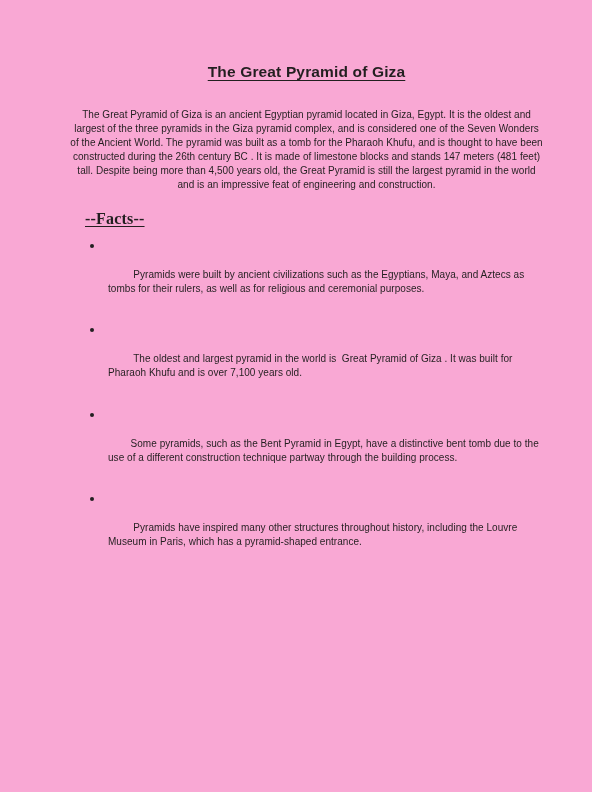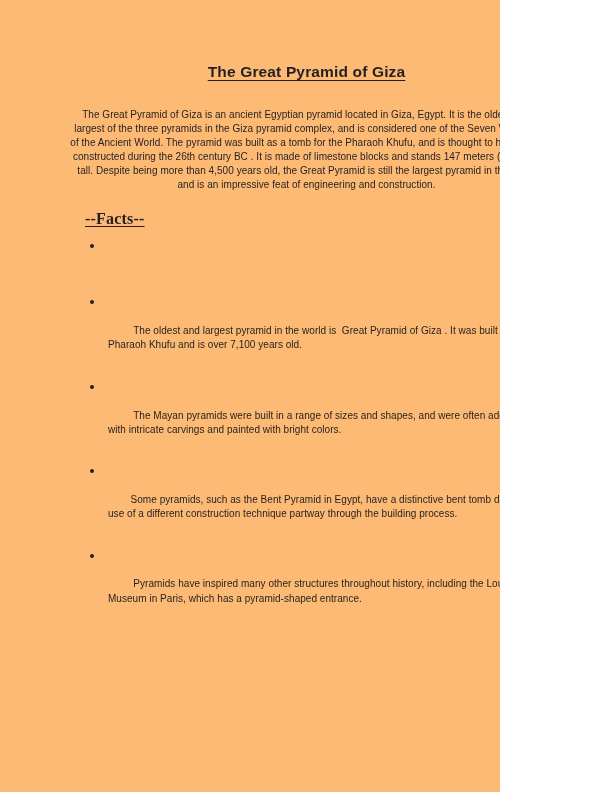--- a/index.html
+++ b/index.html
@@ -9,23 +9,23 @@
   }
   body {
     width: 612px;
     height: 792px;
     font-family: "Liberation Sans", sans-serif;
     color: #231f20;
     -webkit-font-smoothing: none;
   }
   .page {
     position: relative;
-    width: 500px;
+    width: 592px;
     height: 792px;
-    background: #fdba74;
+    background: #f9a8d4;
     box-sizing: border-box;
     overflow: hidden;
   }
   .content {
     position: absolute;
     left: 69px;
     top: 62px;
     width: 475px;
   }
   .doc-title {
@@ -104,28 +104,25 @@
 
     <div class="spacer-intro-facts"></div>
 
     <h2 class="facts-heading">--Facts--</h2>
 
     <div class="spacer-facts-list"></div>
 
     <ul class="facts-list">
       <li>
         <span class="bullet-dot"></span>
+        <span> Pyramids were built by ancient civilizations such as the Egyptians, Maya, and Aztecs as tombs for their rulers, as well as for religious and ceremonial purposes.</span>
       </li>
       <li>
         <span class="bullet-dot"></span>
         <span> The oldest and largest pyramid in the world is  Great Pyramid of Giza . It was built for Pharaoh Khufu and is over 7,100 years old.</span>
-      </li>
-      <li>
-        <span class="bullet-dot"></span>
-        <span> The Mayan pyramids were built in a range of sizes and shapes, and were often adorned with intricate carvings and painted with bright colors.</span>
       </li>
       <li>
         <span class="bullet-dot"></span>
         <span>Some pyramids, such as the Bent Pyramid in Egypt, have a distinctive bent tomb due to the use of a different construction technique partway through the building process.</span>
       </li>
       <li>
         <span class="bullet-dot"></span>
         <span> Pyramids have inspired many other structures throughout history, including the Louvre Museum in Paris, which has a pyramid-shaped entrance.</span>
       </li>
 

